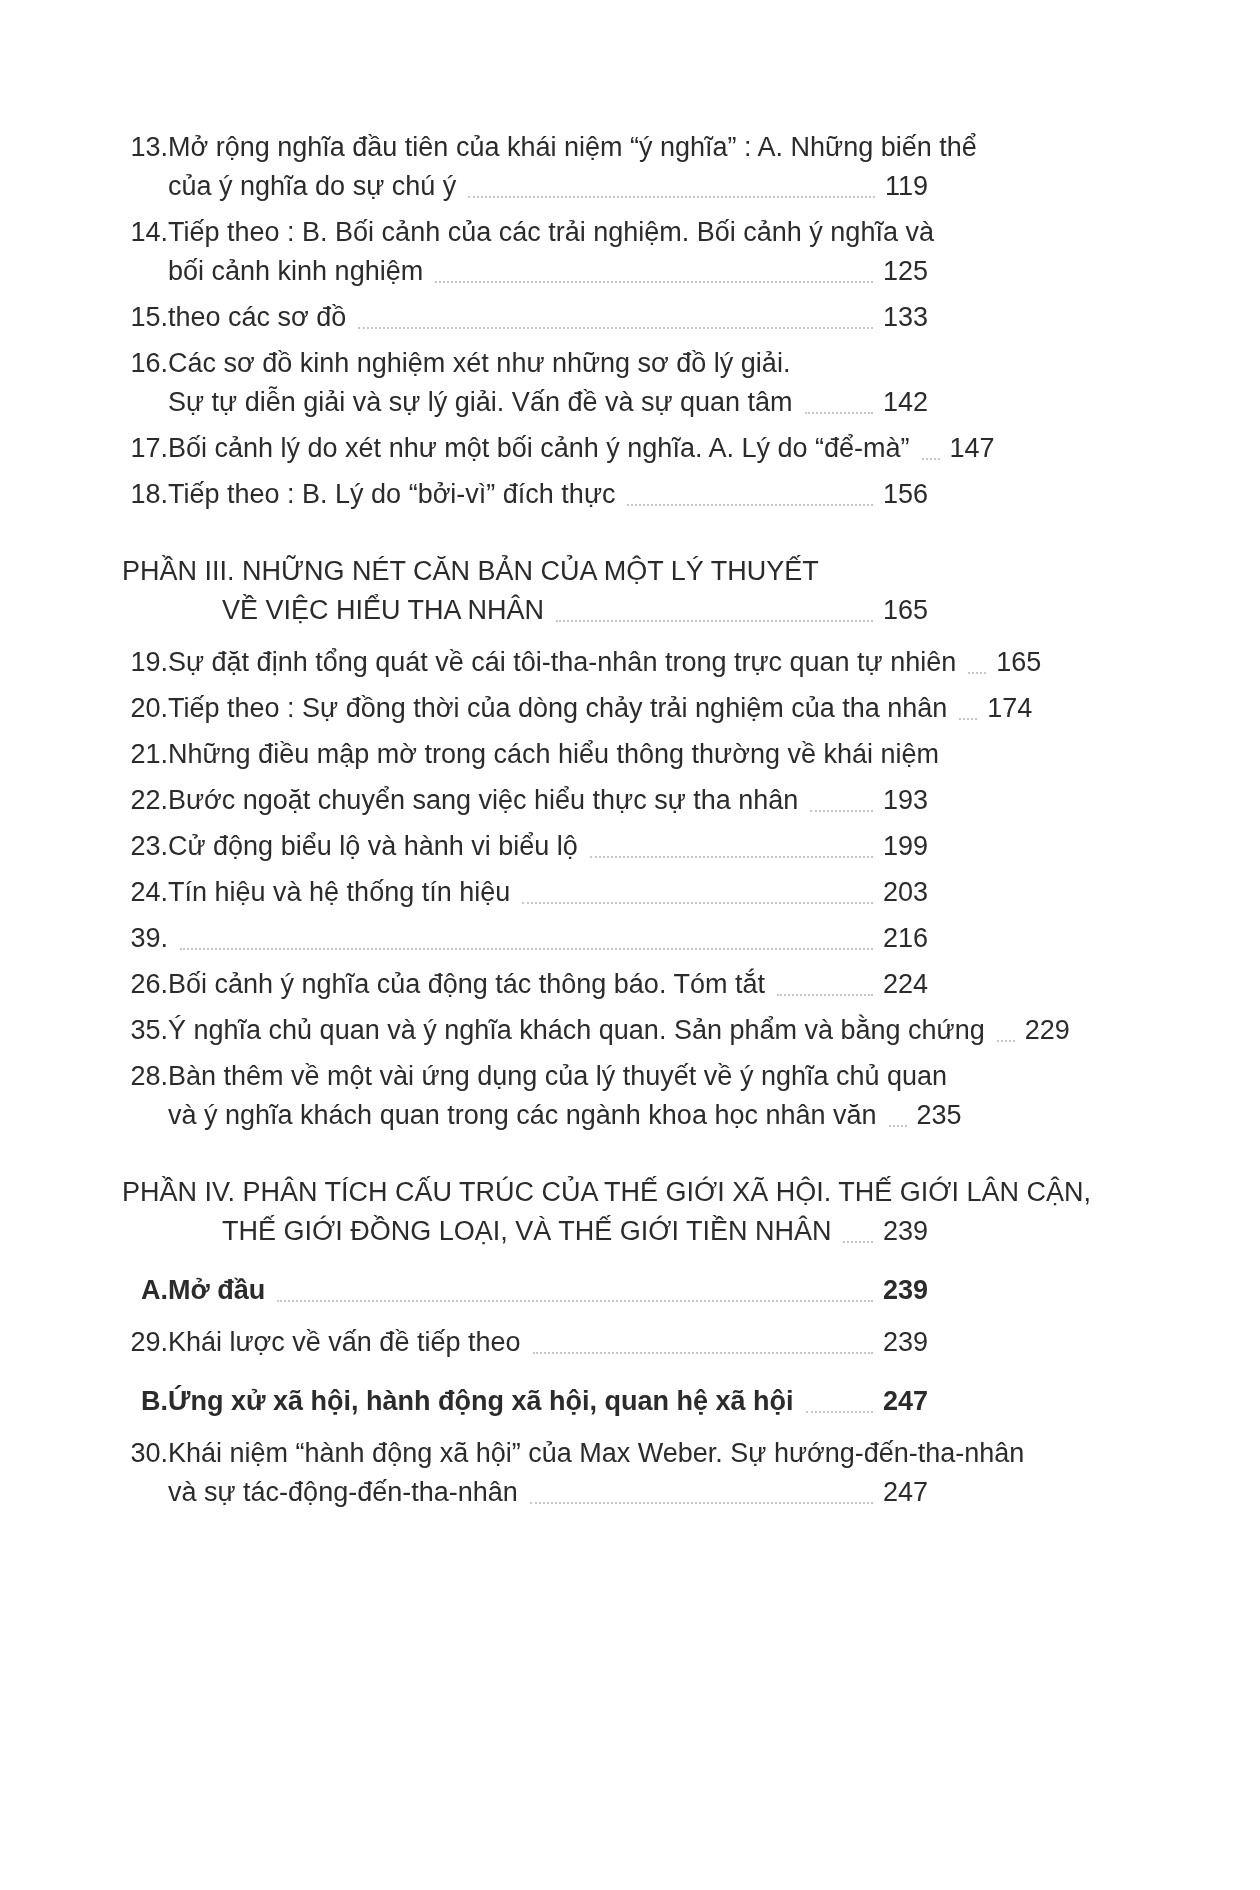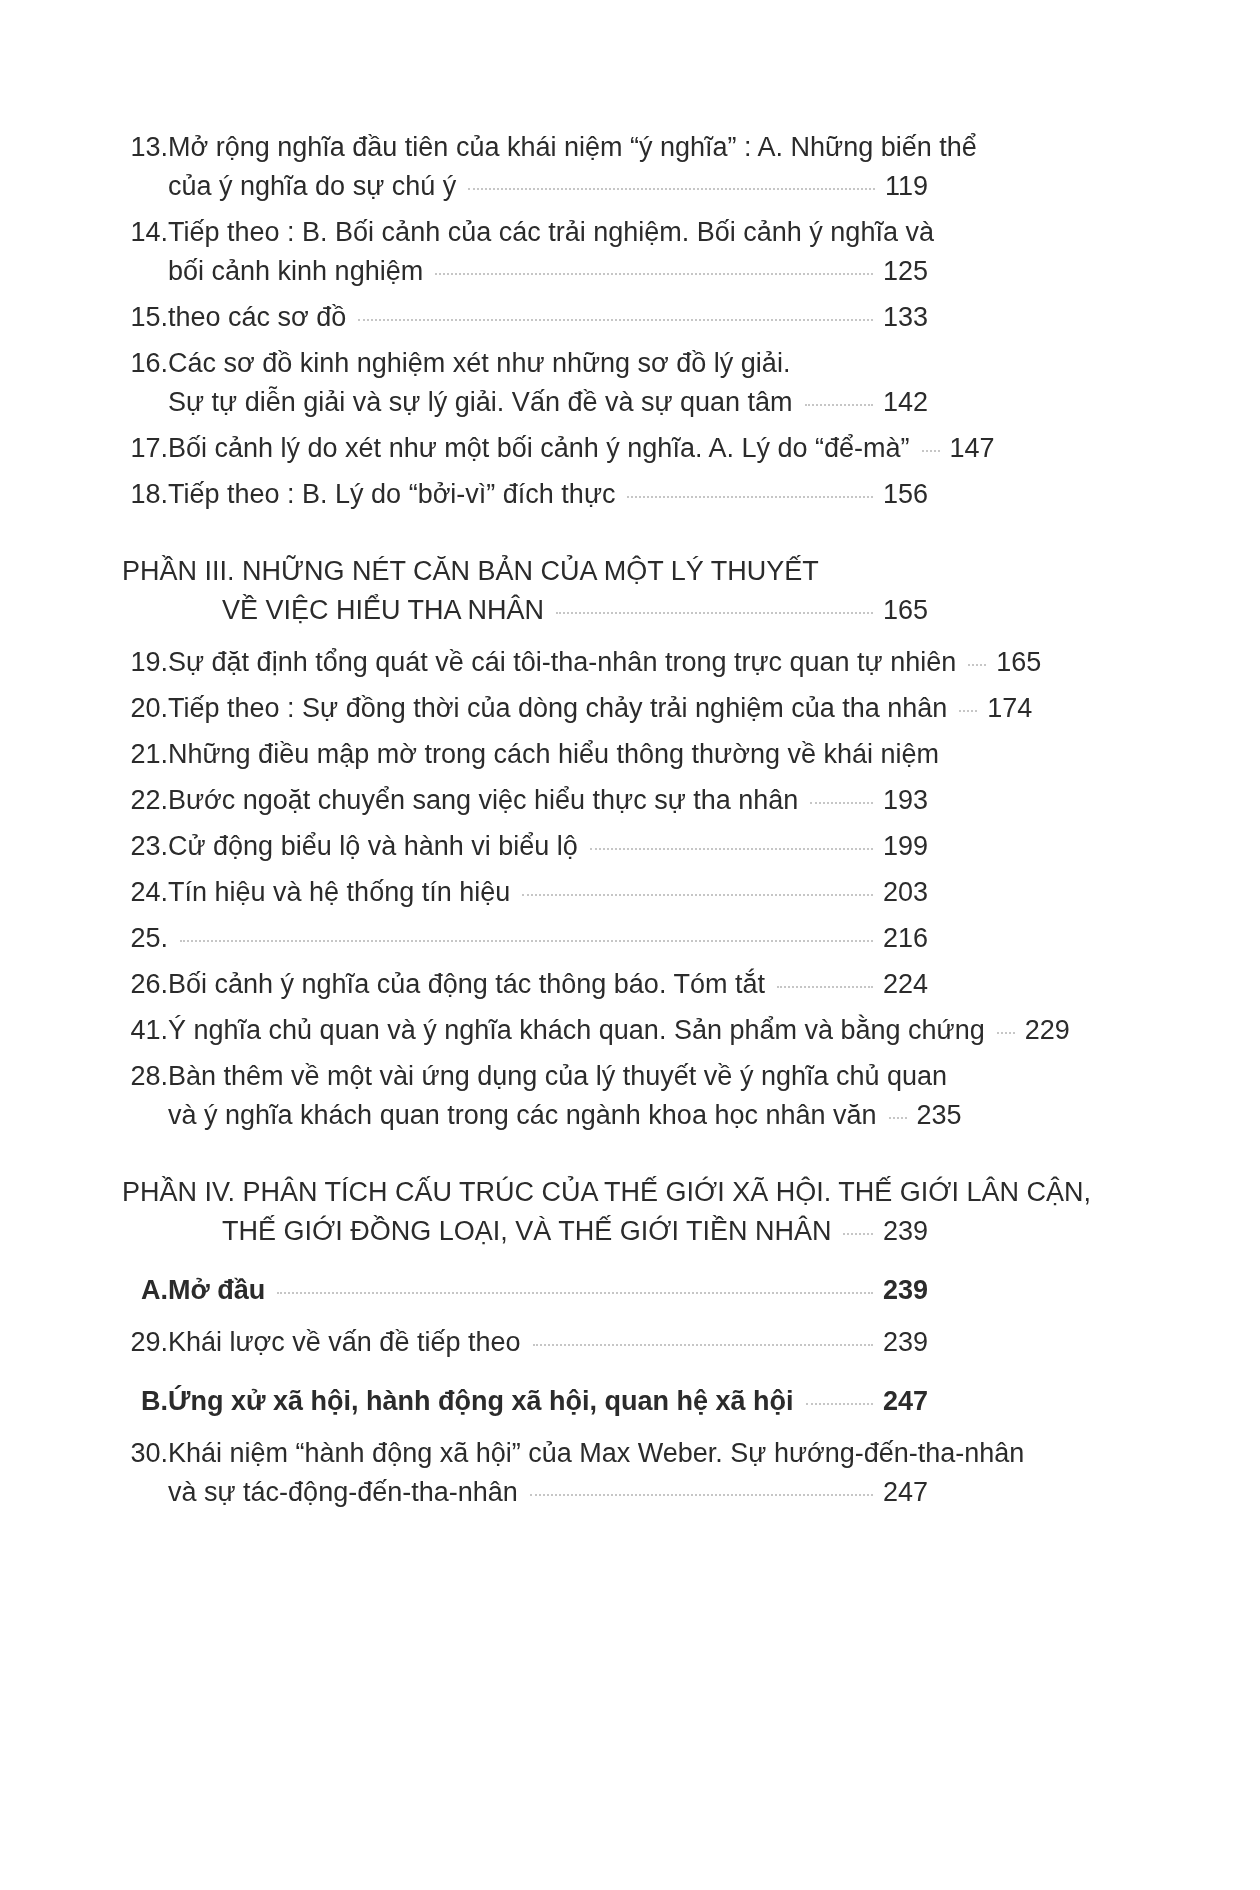--- a/index.html
+++ b/index.html
@@ -32,21 +32,21 @@
   .entry .num{
     flex:0 0 46px;
     text-align:right;
   }
   .entry .lines{
     flex:1 1 auto;
     min-width:0;
   }
   .line{
     display:flex;
-    align-items:flex-start;
+    align-items:center;
   }
   .line .text{
     white-space:nowrap;
     flex:0 0 auto;
   }
   .line .leader{
     flex:1 1 auto;
     min-width:18px;
     margin:0 10px 0 12px;
     height:0.78em;
@@ -216,40 +216,40 @@
     <span class="num">24.</span>
     <div class="lines">
           <div class="line">
     <span class="text">Tín hiệu và hệ thống tín hiệu</span>
     <span class="leader"></span>
     <span class="pageno">203</span>
   </div>
         </div>
   </div>
       <div class="entry item">
-    <span class="num">25.</span>
+    <span class="num">39.</span>
     <div class="lines">
           <div class="line">
     <span class="leader"></span>
     <span class="pageno">216</span>
   </div>
         </div>
   </div>
       <div class="entry item">
     <span class="num">26.</span>
     <div class="lines">
           <div class="line">
     <span class="text">Bối cảnh ý nghĩa của động tác thông báo. Tóm tắt</span>
     <span class="leader"></span>
     <span class="pageno">224</span>
   </div>
         </div>
   </div>
       <div class="entry item">
-    <span class="num">41.</span>
+    <span class="num">35.</span>
     <div class="lines">
           <div class="line">
     <span class="text">Ý nghĩa chủ quan và ý nghĩa khách quan. Sản phẩm và bằng chứng</span>
     <span class="leader"></span>
     <span class="pageno">229</span>
   </div>
         </div>
   </div>
       <div class="entry item">
     <span class="num">28.</span>

